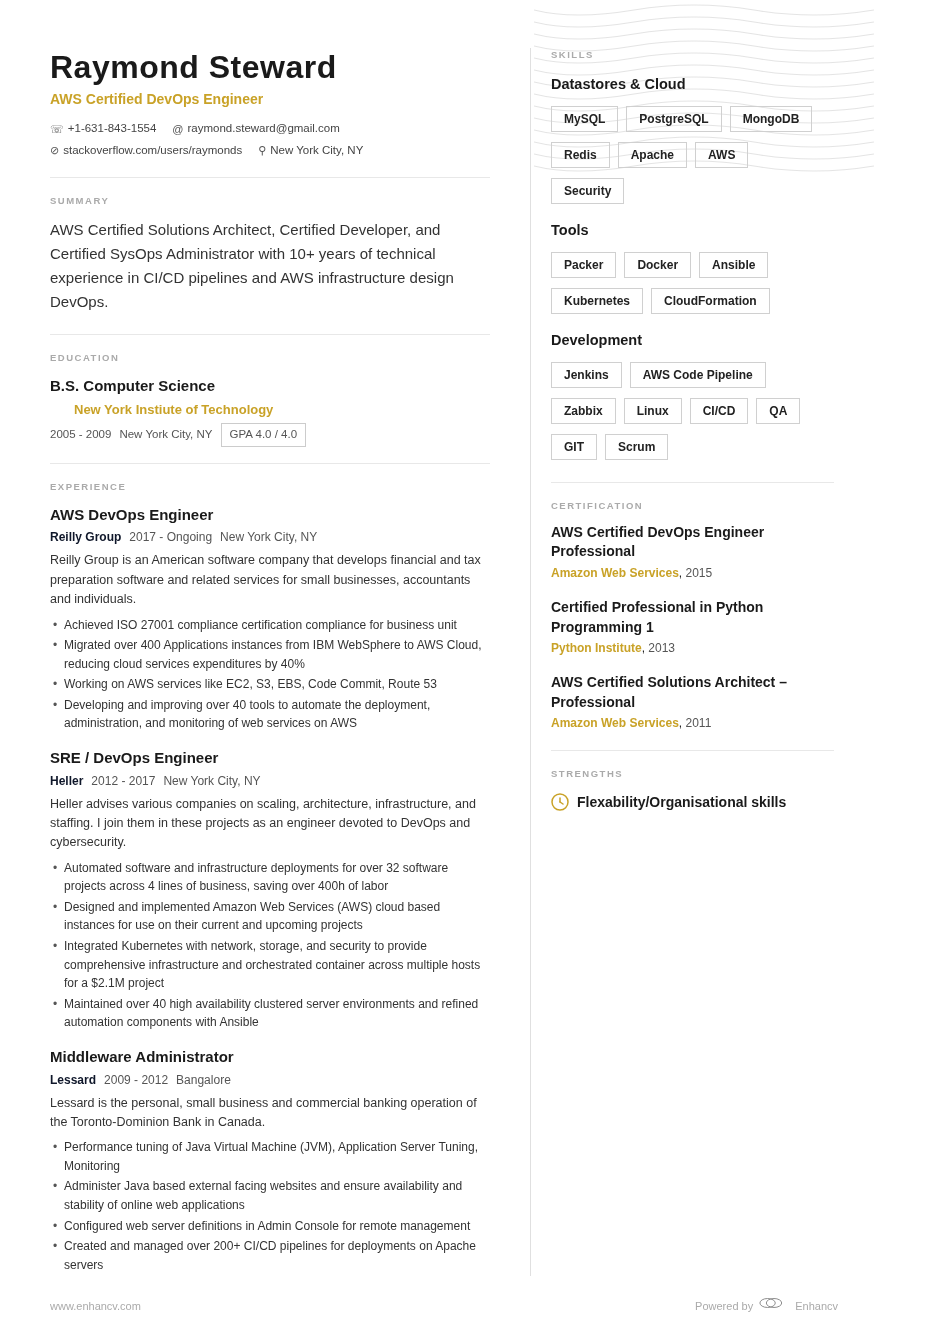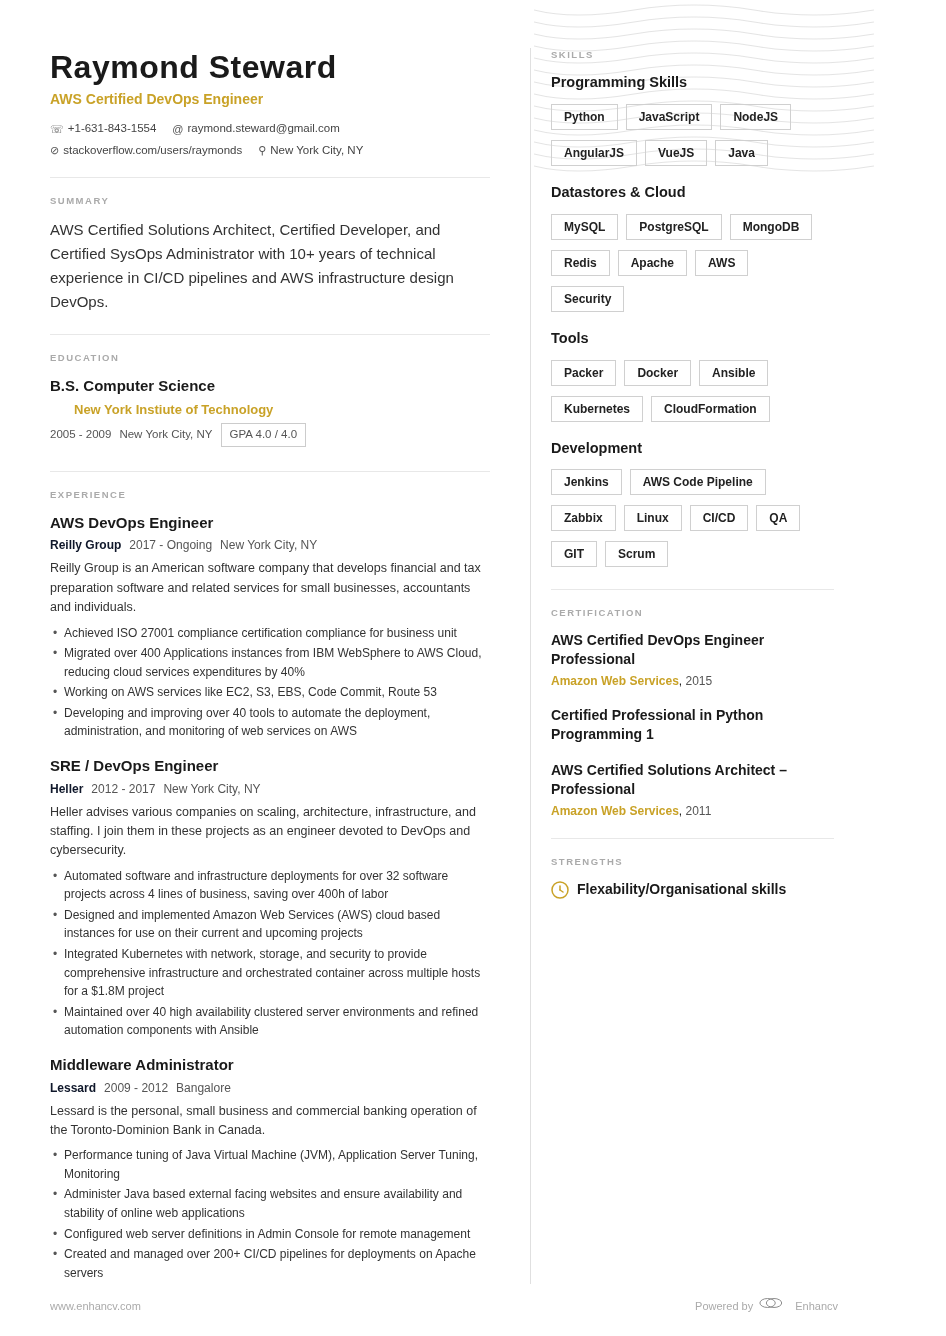--- a/index.html
+++ b/index.html
@@ -103,21 +103,21 @@
     .summary-section {
       margin-bottom: 20px;
     }
     .summary-text {
       font-size: 15px;
       color: #333;
       line-height: 1.6;
     }
     
     .education-section {
-      margin-bottom: 24px;
+      margin-bottom: 16px;
     }
     .edu-degree {
       font-size: 15px;
       font-weight: 700;
       color: #1a1a1a;
       margin-bottom: 2px;
     }
     .edu-school {
       font-size: 13px;
       font-weight: 600;
@@ -391,21 +391,21 @@
           <div class="exp-job-title">SRE / DevOps Engineer</div>
           <div class="exp-meta">
             <span class="exp-company">Heller</span>
             <span class="exp-dates">2012 - 2017</span>
             <span class="exp-location">New York City, NY</span>
           </div>
           <p class="exp-desc">Heller advises various companies on scaling, architecture, infrastructure, and staffing. I join them in these projects as an engineer devoted to DevOps and cybersecurity.</p>
           <ul class="exp-bullets">
             <li>Automated software and infrastructure deployments for over 32 software projects across 4 lines of business, saving over 400h of labor</li>
             <li>Designed and implemented Amazon Web Services (AWS) cloud based instances for use on their current and upcoming projects</li>
-            <li>Integrated Kubernetes with network, storage, and security to provide comprehensive infrastructure and orchestrated container across multiple hosts for a $1.8M project</li>
+            <li>Integrated Kubernetes with network, storage, and security to provide comprehensive infrastructure and orchestrated container across multiple hosts for a $2.1M project</li>
             <li>Maintained over 40 high availability clustered server environments and refined automation components with Ansible</li>
           </ul>
         </div>
 
         <div class="exp-job" style="margin-top:14px;">
           <div class="exp-job-title">Middleware Administrator</div>
           <div class="exp-meta">
             <span class="exp-company">Lessard</span>
             <span class="exp-dates">2009 - 2012</span>
             <span class="exp-location">Bangalore</span>
@@ -419,31 +419,20 @@
           </ul>
         </div>
       </div>
     </div>
 
     <div class="right-col">
       <div class="right-section-label" style="margin-top:0;">SKILLS</div>
 
       <div class="skills-section">
 
-        <div class="skill-category">
-          <div class="skill-category-title">Programming Skills</div>
-          <div class="skills-grid">
-            <span class="skill-tag">Python</span>
-            <span class="skill-tag">JavaScript</span>
-            <span class="skill-tag">NodeJS</span>
-            <span class="skill-tag">AngularJS</span>
-            <span class="skill-tag">VueJS</span>
-            <span class="skill-tag">Java</span>
-          </div>
-        </div>
 
         <div class="skill-category" style="margin-top:12px;">
           <div class="skill-category-title">Datastores &amp; Cloud</div>
           <div class="skills-grid">
             <span class="skill-tag">MySQL</span>
             <span class="skill-tag">PostgreSQL</span>
             <span class="skill-tag">MongoDB</span>
             <span class="skill-tag">Redis</span>
             <span class="skill-tag">Apache</span>
             <span class="skill-tag">AWS</span>
@@ -484,20 +473,23 @@
 
         <div class="cert-item">
           <div class="cert-name">AWS Certified DevOps Engineer Professional</div>
           <div class="cert-issuer-line">
             <span class="cert-issuer">Amazon Web Services</span><span>, </span><span class="cert-year">2015</span>
           </div>
         </div>
 
         <div class="cert-item">
           <div class="cert-name">Certified Professional in Python Programming 1</div>
+          <div class="cert-issuer-line">
+            <span class="cert-issuer">Python Institute</span><span>, </span><span class="cert-year">2013</span>
+          </div>
         </div>
 
         <div class="cert-item">
           <div class="cert-name">AWS Certified Solutions Architect – Professional</div>
           <div class="cert-issuer-line">
             <span class="cert-issuer">Amazon Web Services</span><span>, </span><span class="cert-year">2011</span>
           </div>
         </div>
       </div>
 

